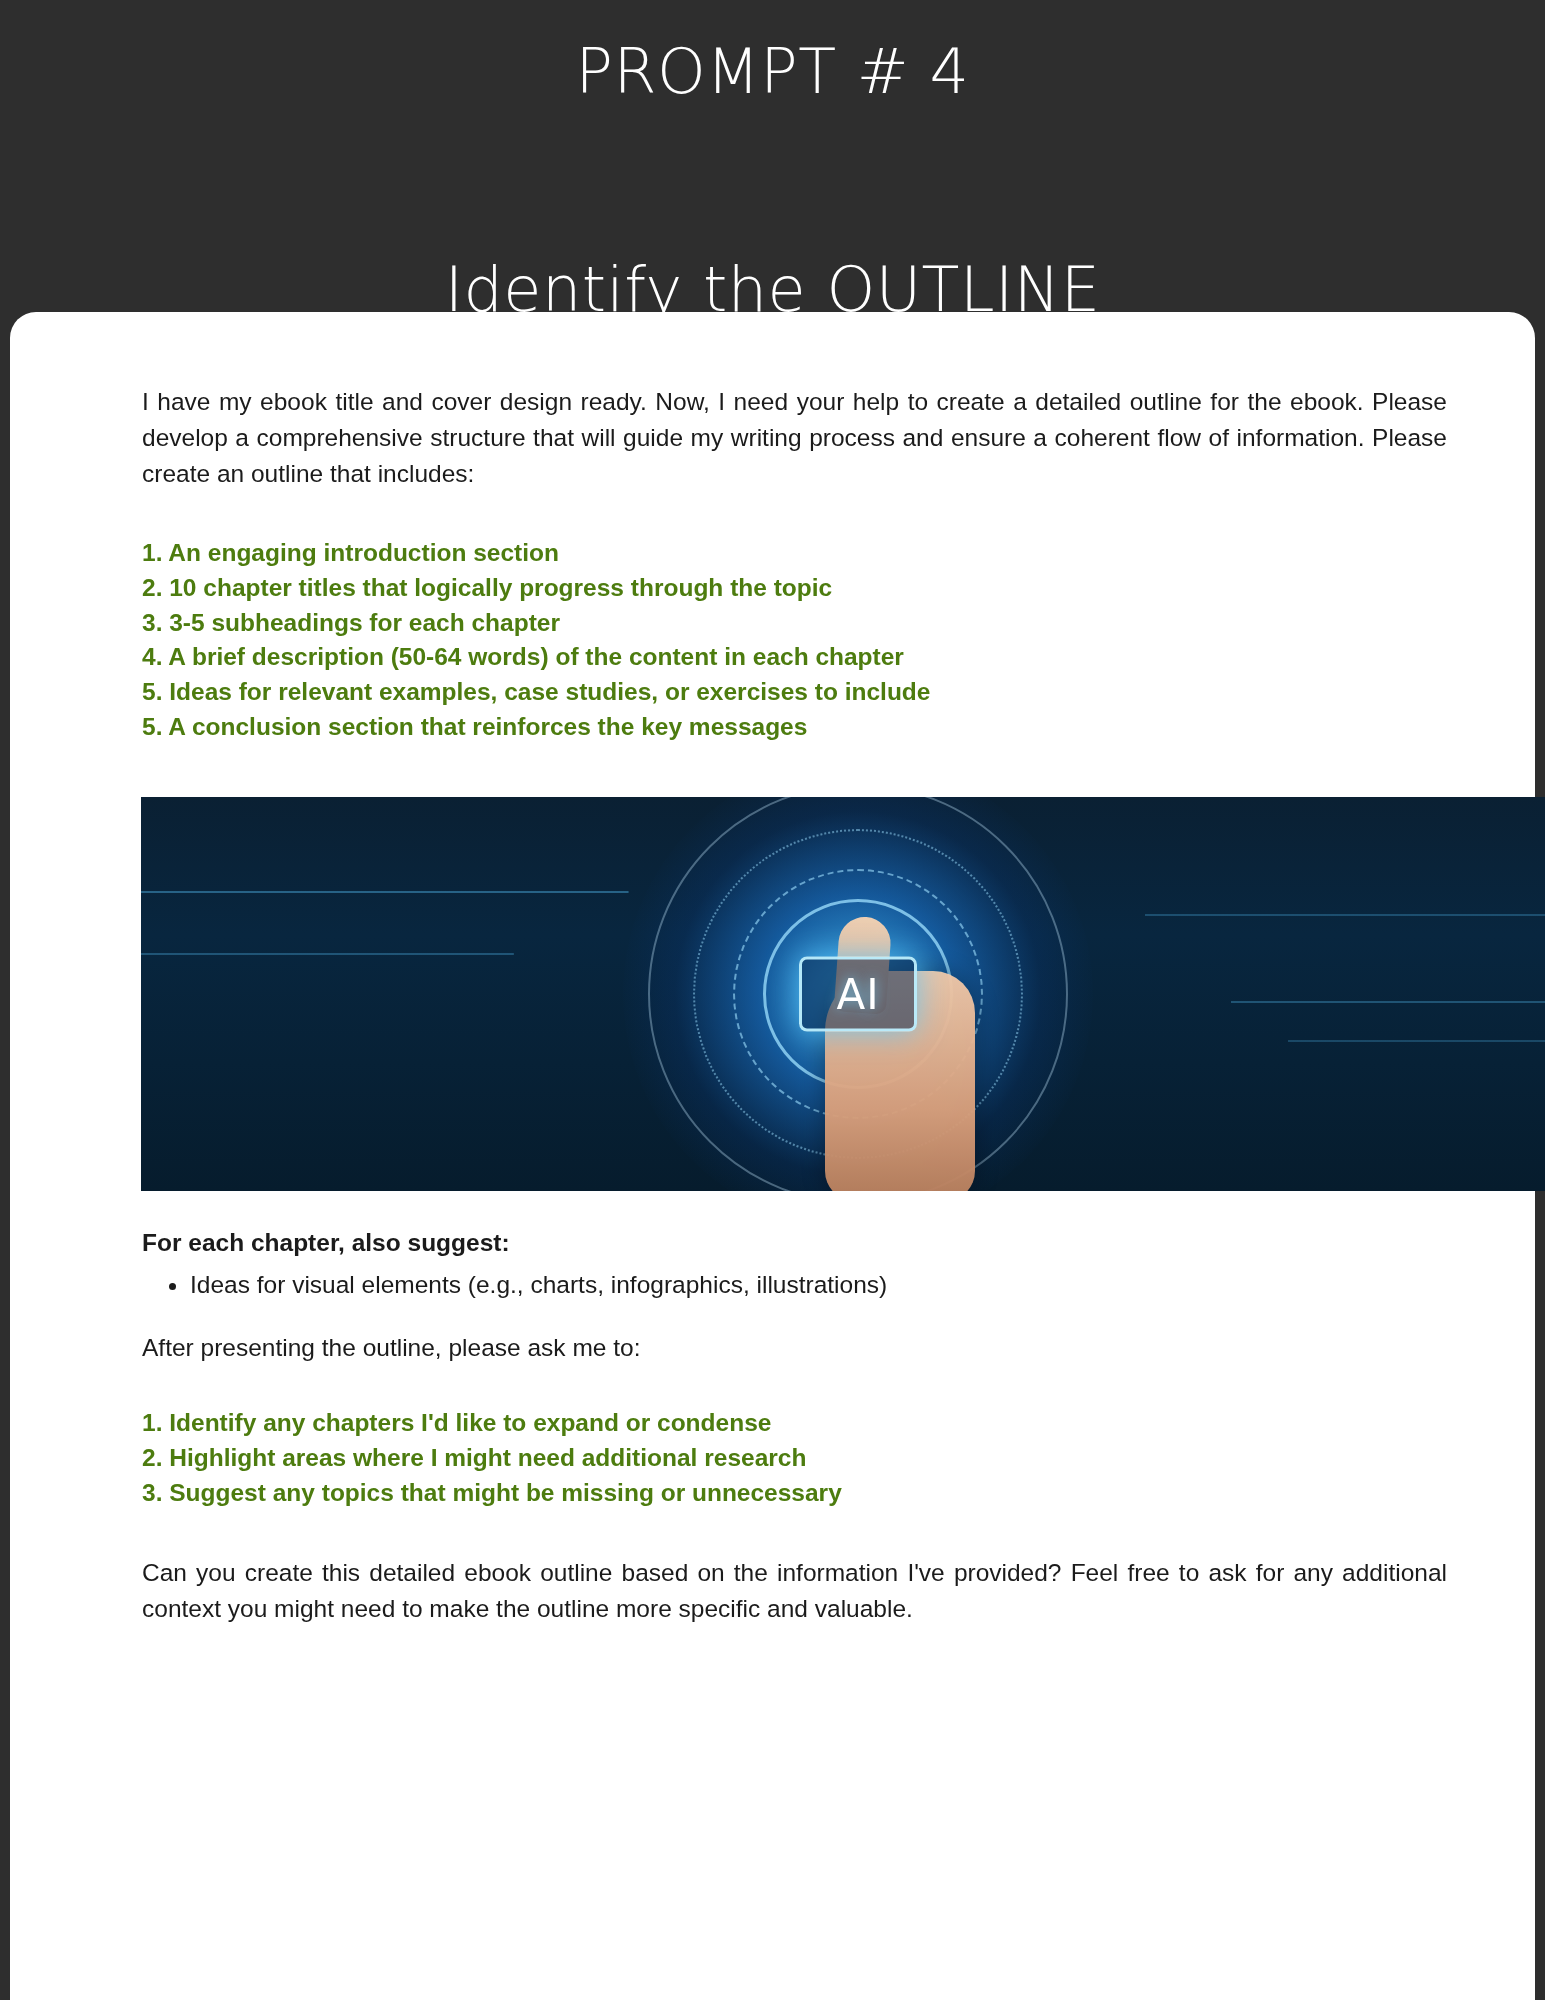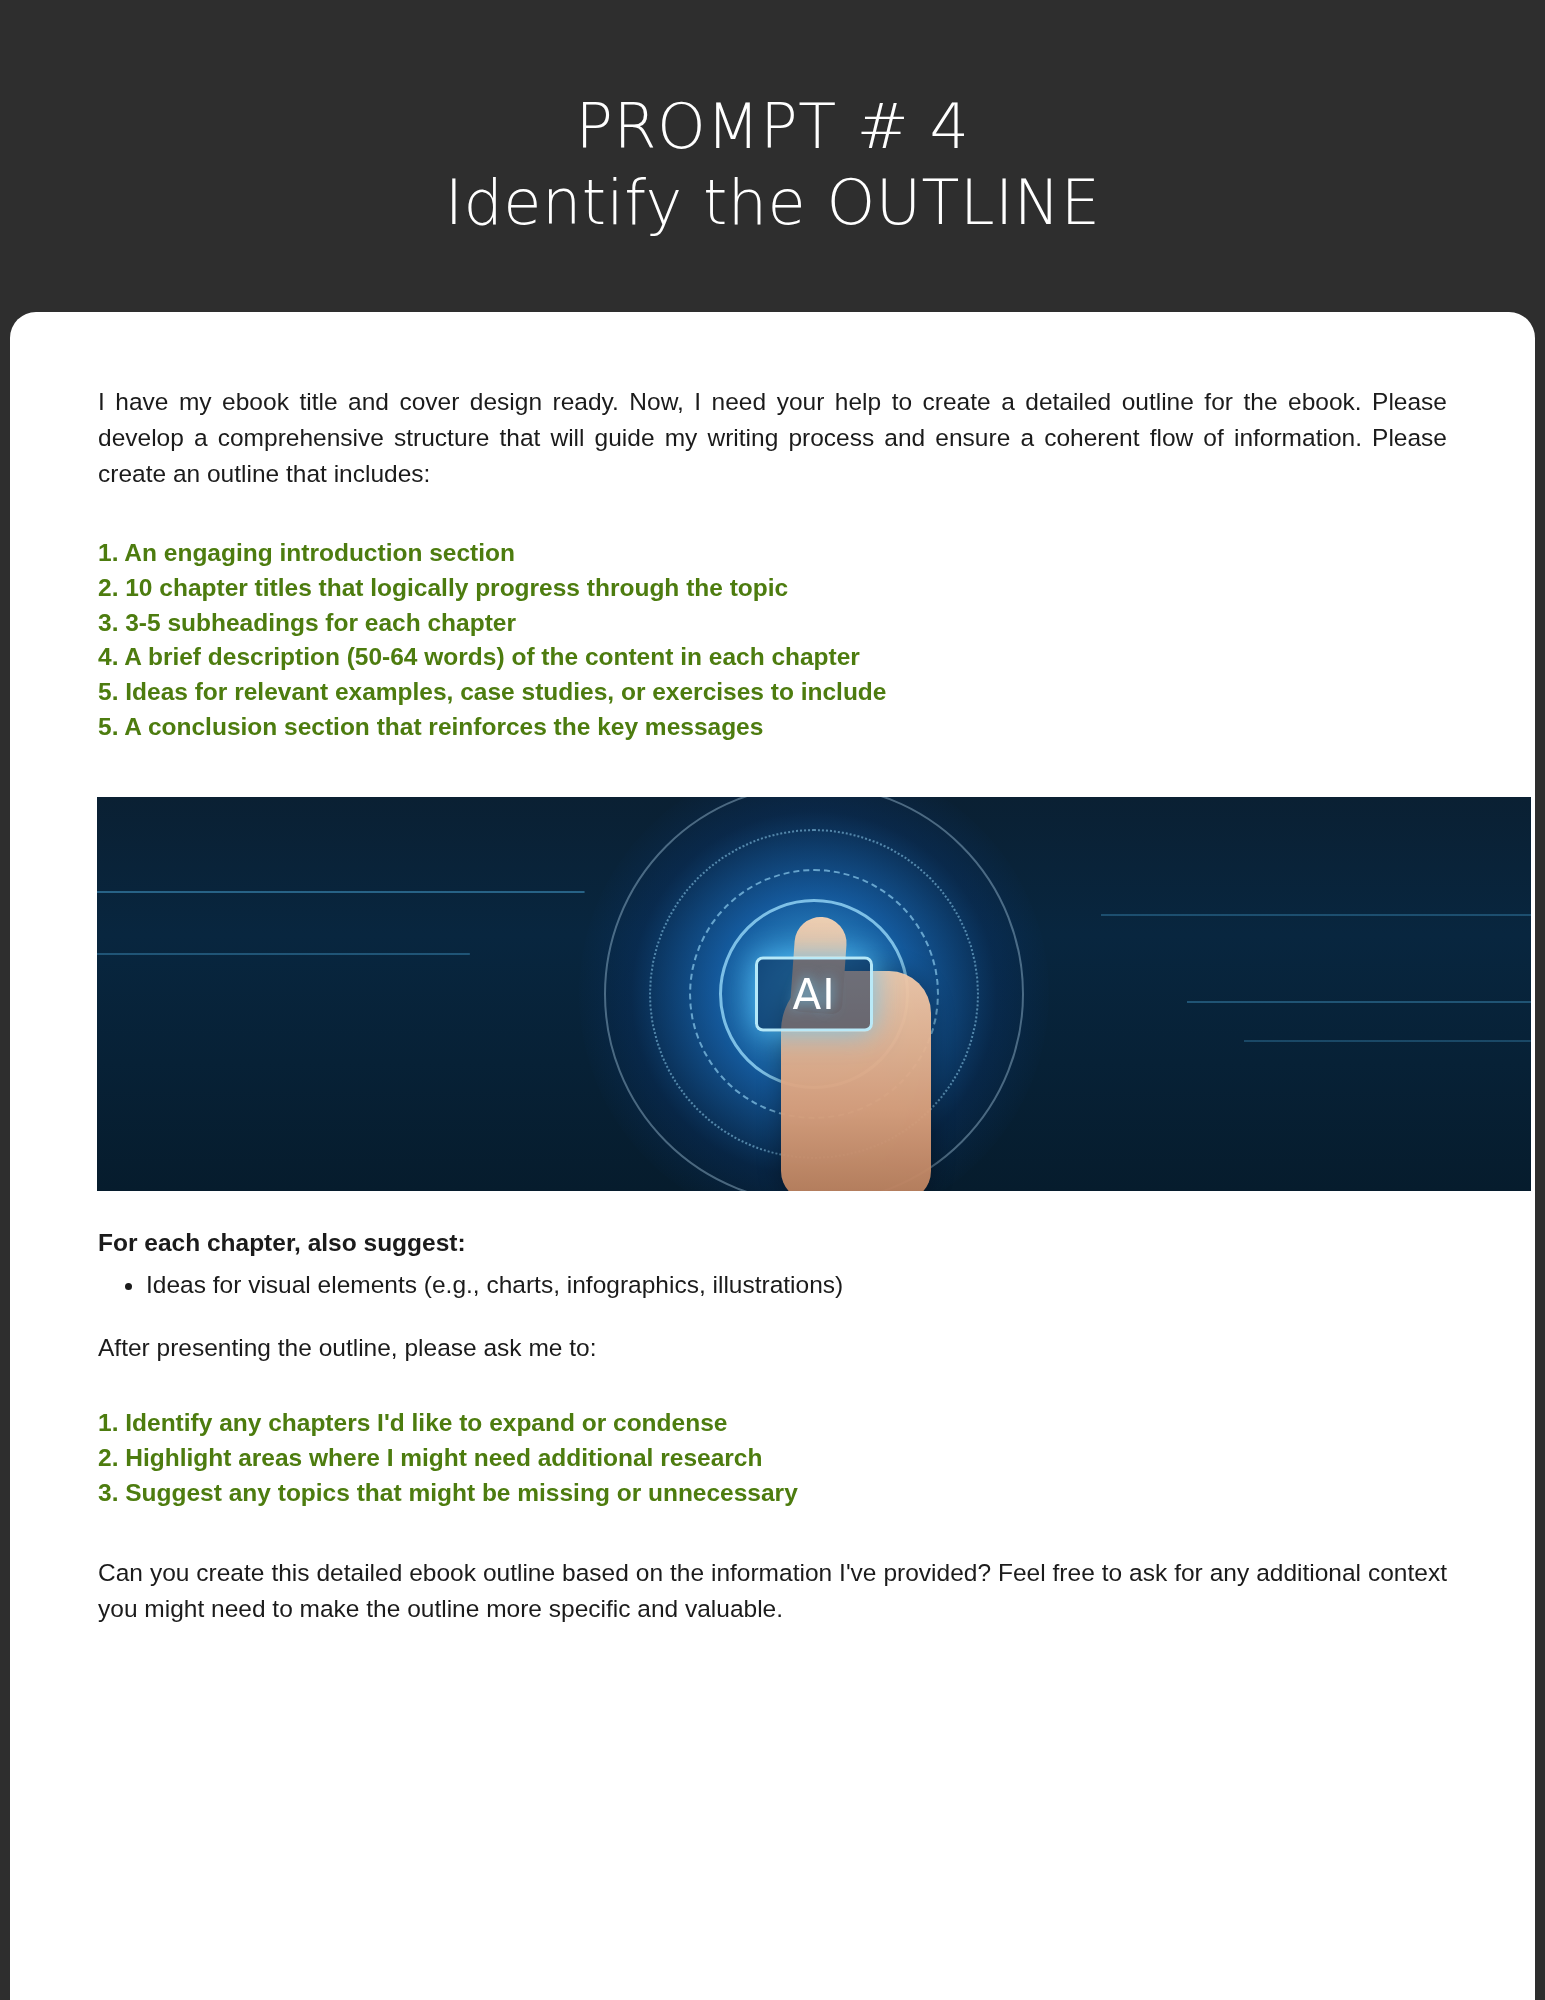--- a/index.html
+++ b/index.html
@@ -16,29 +16,29 @@
   }
   .page {
     position: relative;
     width: 1545px;
     height: 2000px;
     background: #2e2e2e;
   }
   
   .header {
     position: absolute;
-    top: 0;
+    top: 16px;
     left: 0;
     width: 100%;
     height: 312px;
     background: #2e2e2e;
     display: flex;
     flex-direction: column;
     align-items: center;
-    justify-content: center;
+    justify-content: space-between;
     padding-top: 18px;
   }
   .header-line {
     color: #ffffff;
     font-family: "DejaVu Sans", sans-serif;
     font-weight: 300;
     font-size: 62px;
     line-height: 1.22;
     letter-spacing: 0.5px;
     text-align: center;
@@ -46,20 +46,21 @@
   }
   
   .card {
     position: absolute;
     top: 312px;
     left: 10px;
     width: 1525px;
     height: 1688px;
     background: #ffffff;
     border-radius: 26px 26px 0 0;
+    padding-left: 44px;
   }
   .card-inner {
     padding: 72px 88px 0 88px;
   }
   .para {
     font-size: 24.5px;
     line-height: 1.47;
     color: #1b1b1b;
     text-align: justify;
     margin: 0;

